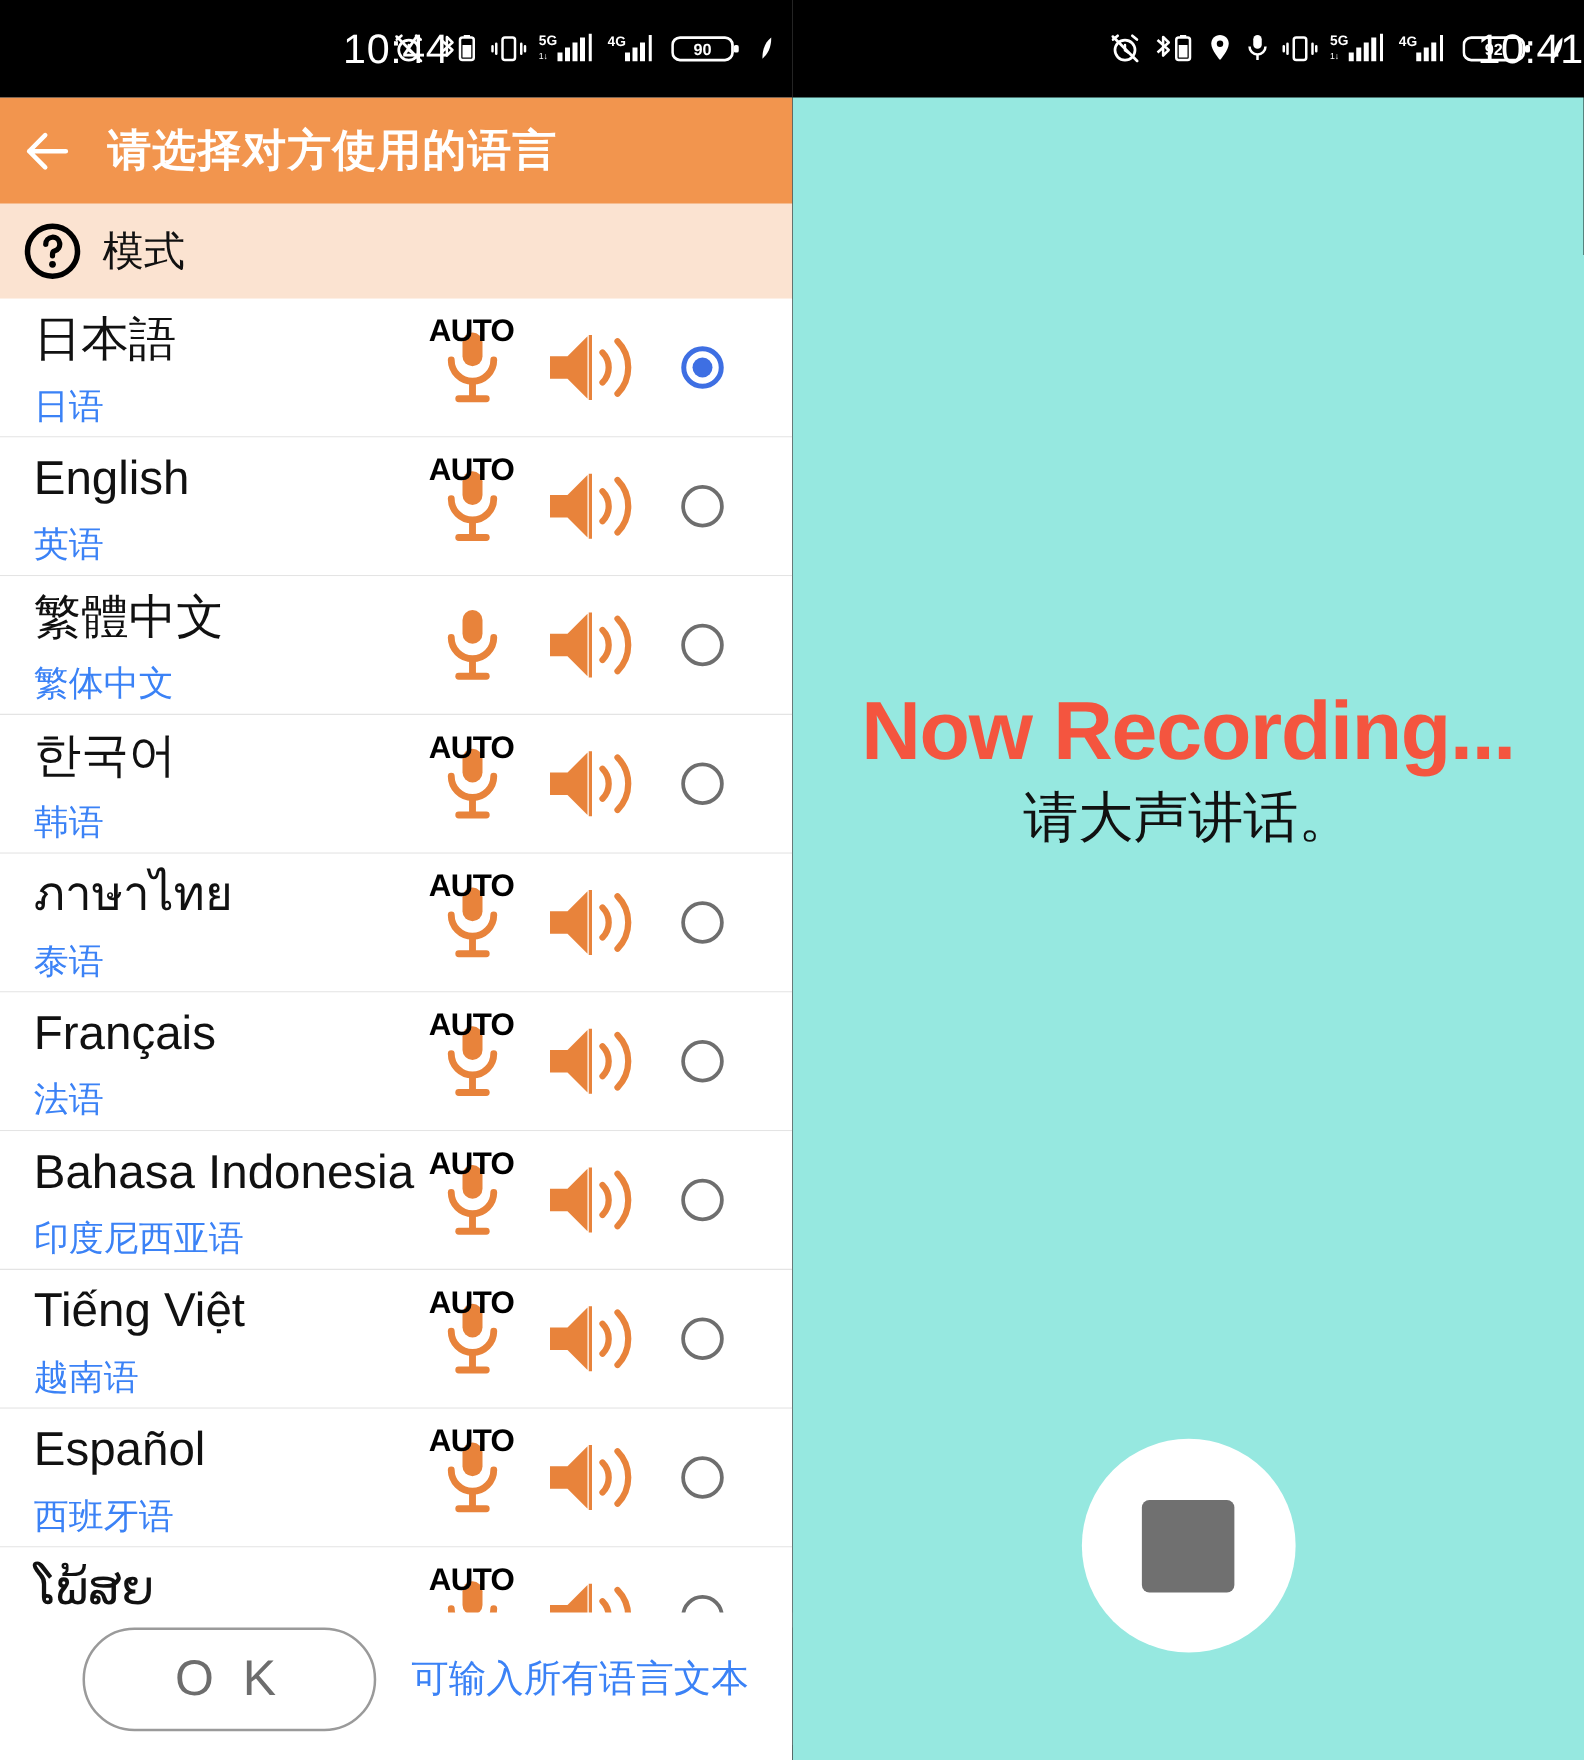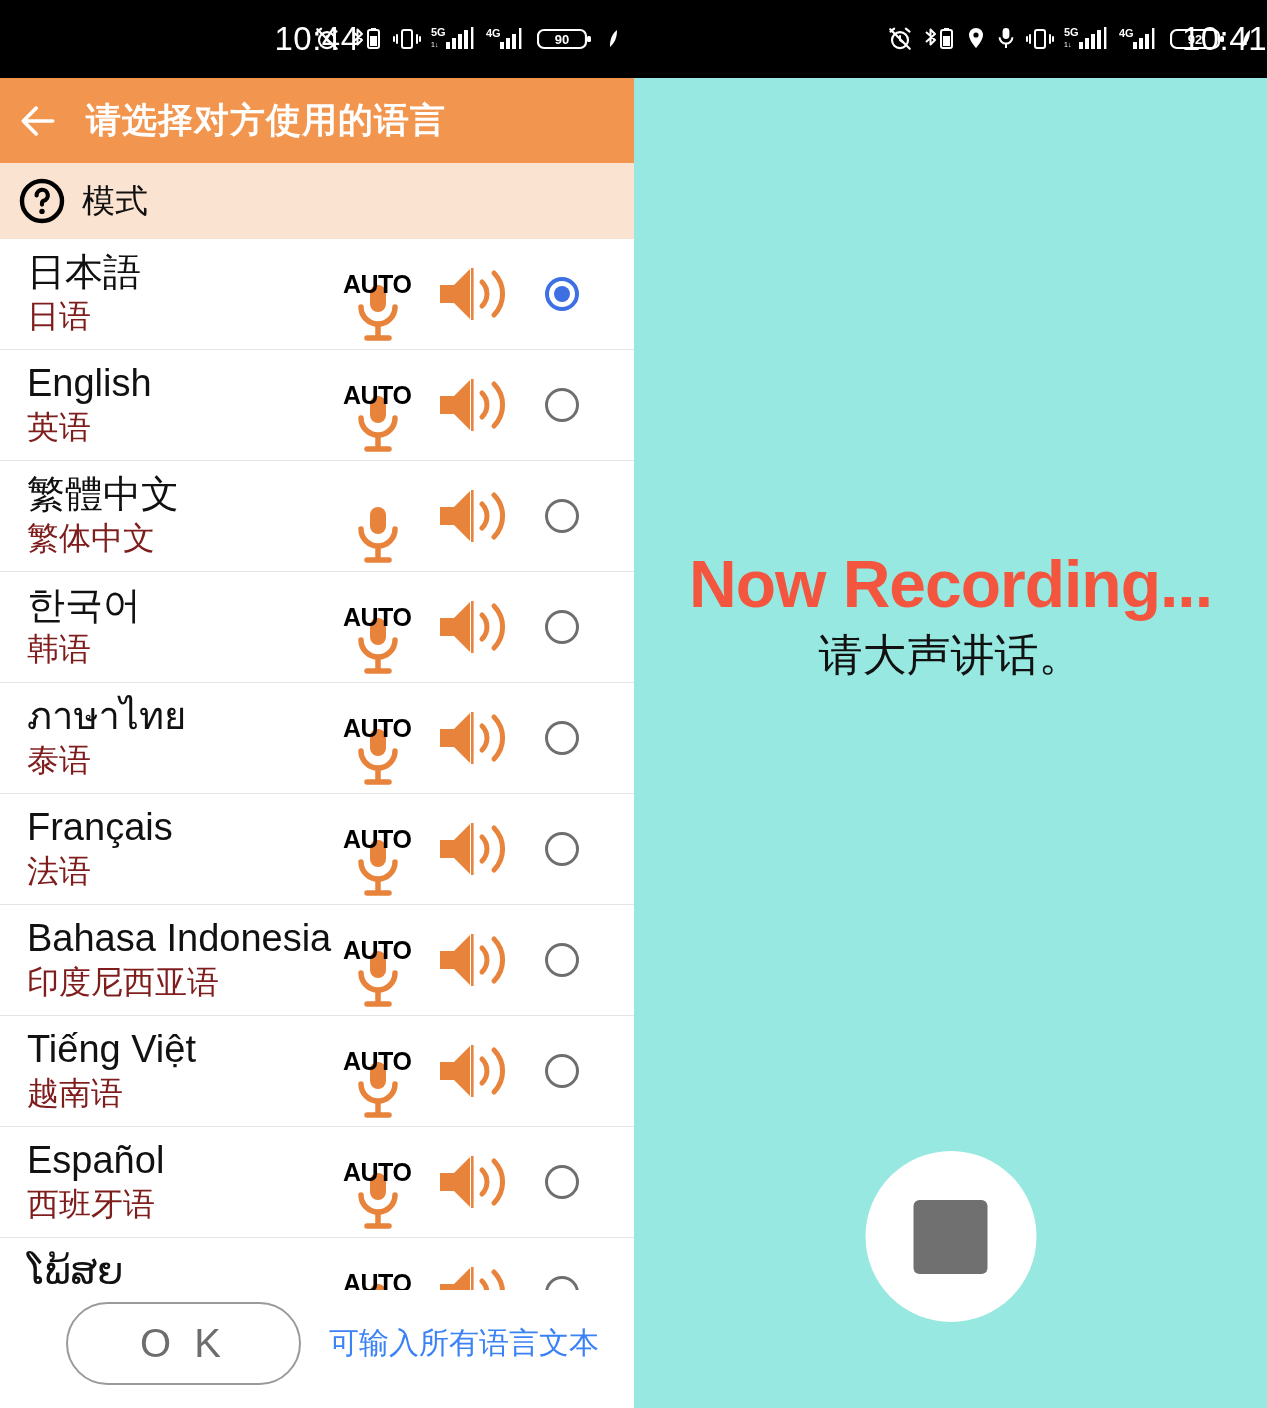--- a/index.html
+++ b/index.html
@@ -162,35 +162,34 @@
     top: 11px;
     width: 300px;
   }
   .lang-native {
     font-size: 38px;
     color: #111;
     line-height: 1.18;
     white-space: nowrap;
   }
   .lang-cn {
-    font-size: 32px;
-    color: #7f1d1d;
+    font-size: 28px;
+    color: #3b82f6;
     line-height: 1.2;
-    margin-top: 2px;
+    margin-top: 13px;
     white-space: nowrap;
   }
   .mic-wrap {
     position: absolute;
     left: 346px;
     top: 50%;
     transform: translateY(-50%);
     width: 64px;
     height: 76px;
     cursor: pointer;
-    margin-top: 19px;
   }
   .mic-wrap svg { position: absolute; left: 8px; top: 8px; }
   .auto-tag {
     position: absolute;
     left: -3px;
     top: -3px;
     font-size: 25px;
     font-weight: bold;
     color: #000;
     letter-spacing: -0.5px;

